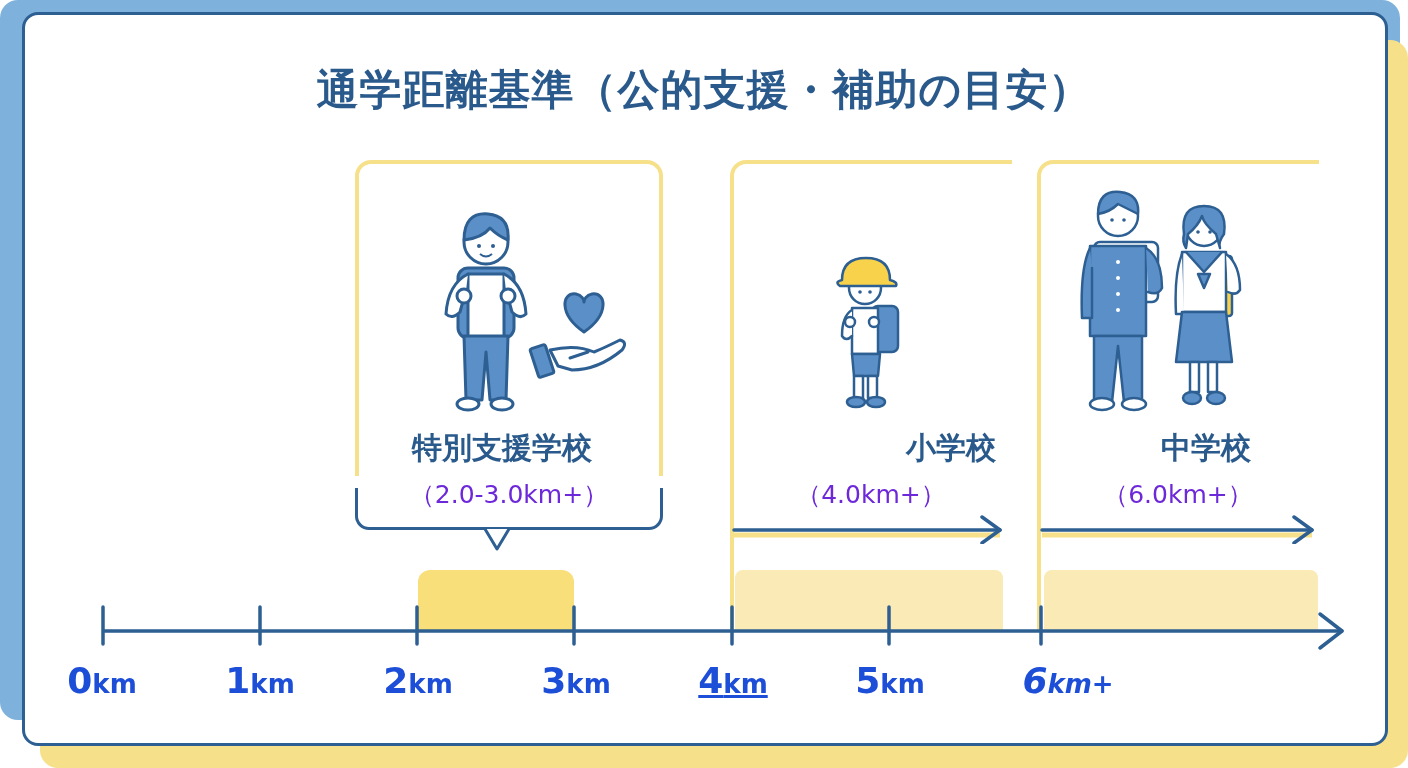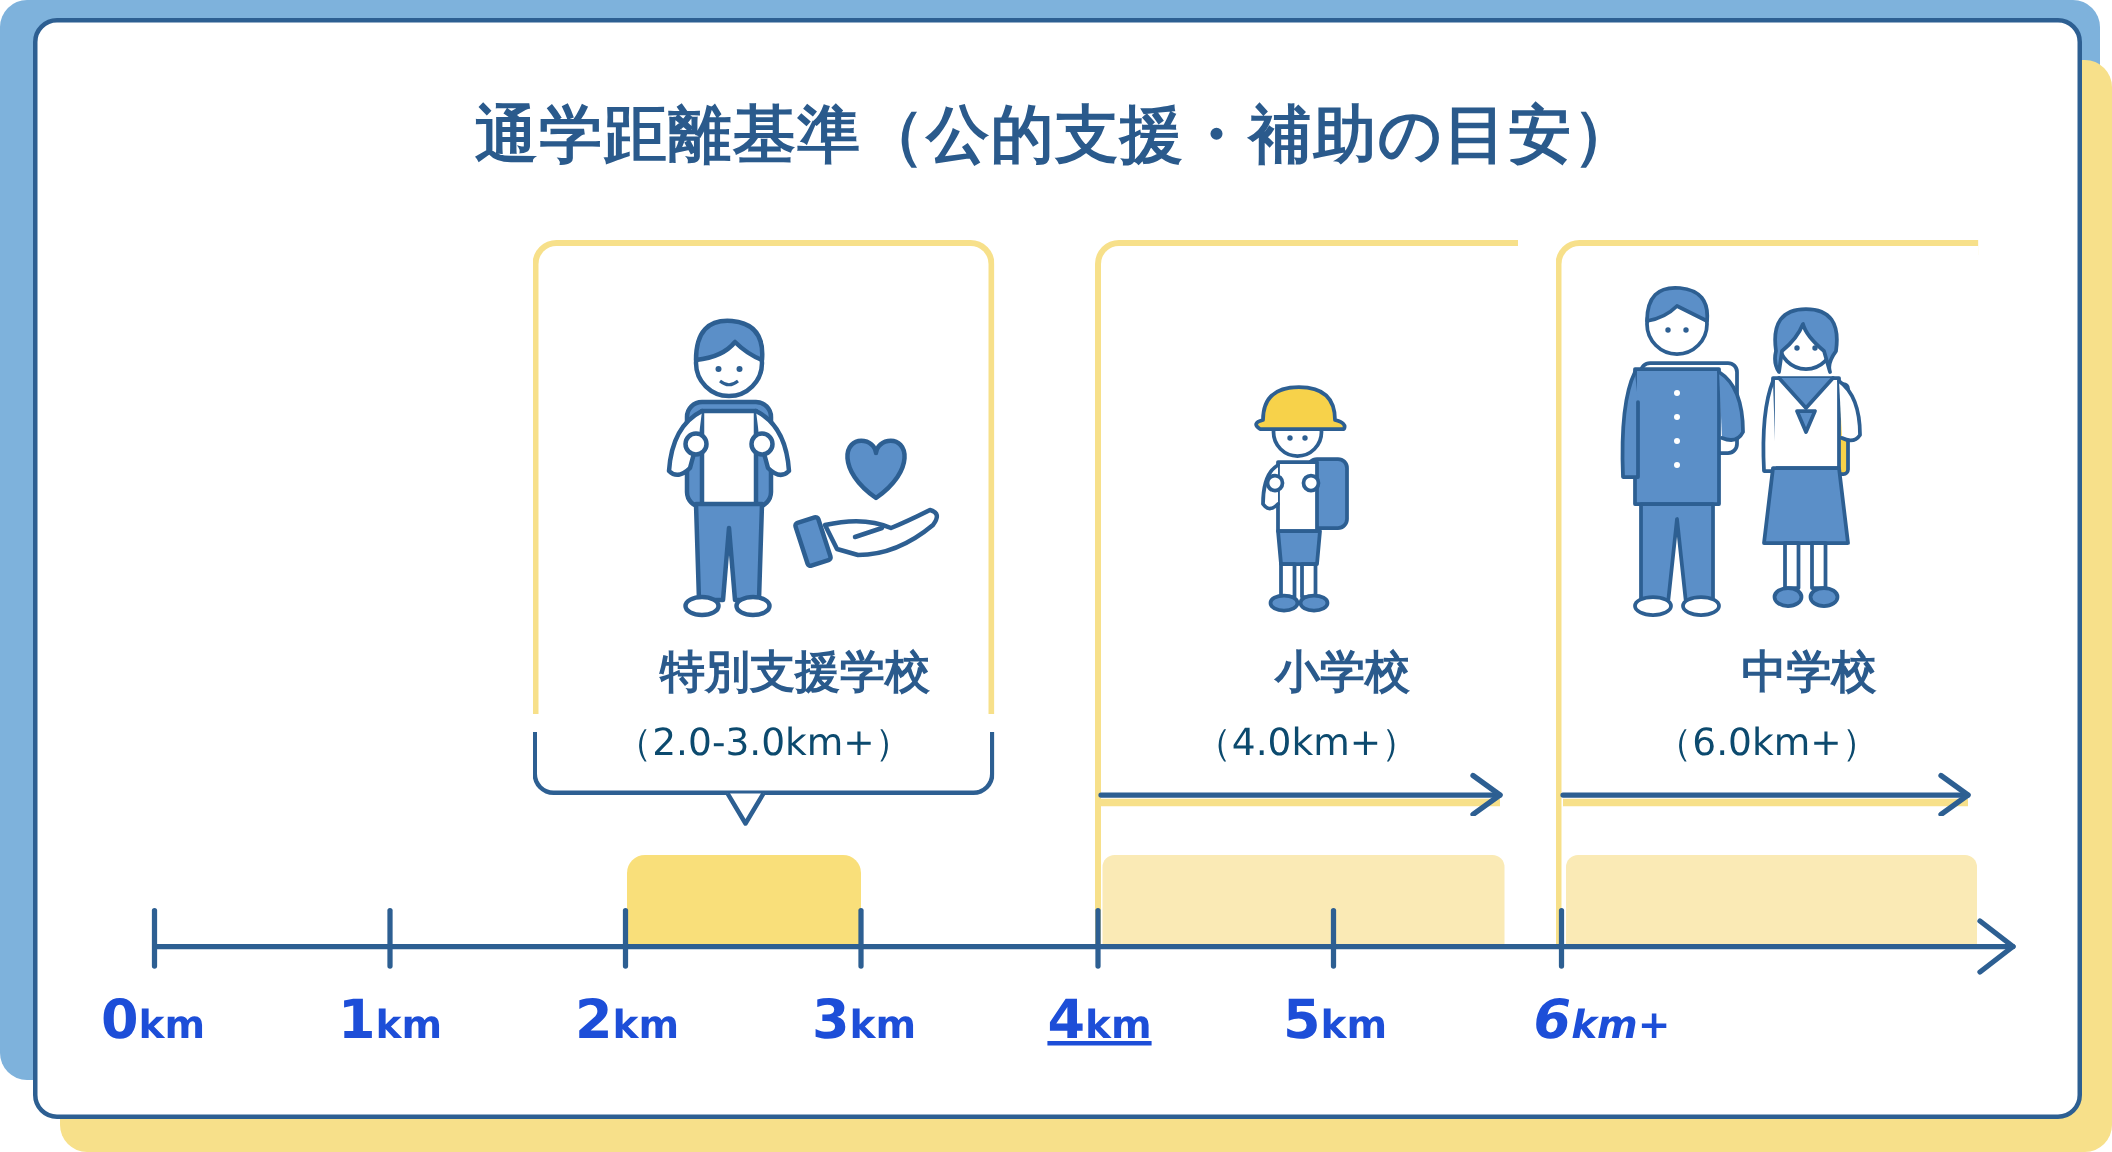--- a/index.html
+++ b/index.html
@@ -42,21 +42,21 @@
     box-sizing: border-box; border: 3px solid #2d5f92; border-top: none;
     border-radius: 0 0 14px 14px;
   }
   .bubble-tail {
     position: absolute; left: 484px; top: 527px; width: 26px; height: 26px;
   }
   .label-name {
     position: absolute; text-align: center; font-size: 30px; font-weight: bold; color: #2a5a8c;
   }
   .label-range {
-    position: absolute; text-align: center; font-size: 25px; color: #0c4a6e;
+    position: absolute; text-align: center; font-size: 25px; color: #6d28d9;
   }
   .range-arrow { position: absolute; height: 30px; }
   .yellow-block { position: absolute; border-radius: 12px 12px 0 0; }
   .axis { position: absolute; left: 0; top: 0; }
   .tick-label {
     position: absolute; top: 660px; font-size: 36px; font-weight: bold; color: #1d4ed8;
     transform: translateX(-50%); white-space: nowrap;
   }
   .tick-label .unit { font-size: 26px; }
   .illus { position: absolute; }
@@ -157,24 +157,24 @@
     <rect x="36" y="158" width="9" height="30" fill="#ffffff"></rect>
     <ellipse cx="20" cy="194" rx="9" ry="6" fill="#5b8fc8"></ellipse>
     <ellipse cx="44" cy="194" rx="9" ry="6" fill="#5b8fc8"></ellipse>
     <circle cx="32" cy="24" r="18" fill="#ffffff"></circle>
     <path d="M12 30 q-4 -28 20 -28 q24 0 20 28 q-6 8 -4 14 l-4 -14 q-12 -10 -14 -18 q-4 10 -14 18 l-2 14 q-4 -6 -2 -14 z" fill="#5b8fc8"></path>
   </g>
   <circle cx="26" cy="28" r="1.8" fill="#2d5f92"></circle>
   <circle cx="38" cy="28" r="1.8" fill="#2d5f92"></circle>
 </svg>
 
-<div class="label-name" style="left:364px;top:428px;width:332px;">特別支援学校</div>
+<div class="label-name" style="left:336px;top:428px;width:332px;">特別支援学校</div>
 <div class="label-range" style="left:355px;top:478px;width:308px;">（2.0-3.0km+）</div>
 
-<div class="label-name" style="left:706px;top:428px;width:282px;padding-left:48px;">小学校</div>
+<div class="label-name" style="left:762px;top:428px;width:282px;padding-left:48px;">小学校</div>
 <div class="label-range" style="left:730px;top:478px;width:282px;">（4.0km+）</div>
 
 <div class="label-name" style="left:1037px;top:428px;width:282px;padding-left:28px;">中学校</div>
 <div class="label-range" style="left:1037px;top:478px;width:282px;">（6.0km+）</div>
 
 <svg class="range-arrow" style="left:732px;top:514px;" width="275" height="30" viewBox="0 0 275 30">
   <line x1="2" y1="21" x2="268" y2="21" stroke="#f7e08a" stroke-width="5"></line>
   <line x1="2" y1="16" x2="268" y2="16" stroke="#2d5f92" stroke-width="3.5" stroke-linecap="round"></line>
   <polyline points="250,3 268,16 250,29" fill="none" stroke="#2d5f92" stroke-width="3.5" stroke-linecap="round" stroke-linejoin="round"></polyline>
 </svg>

